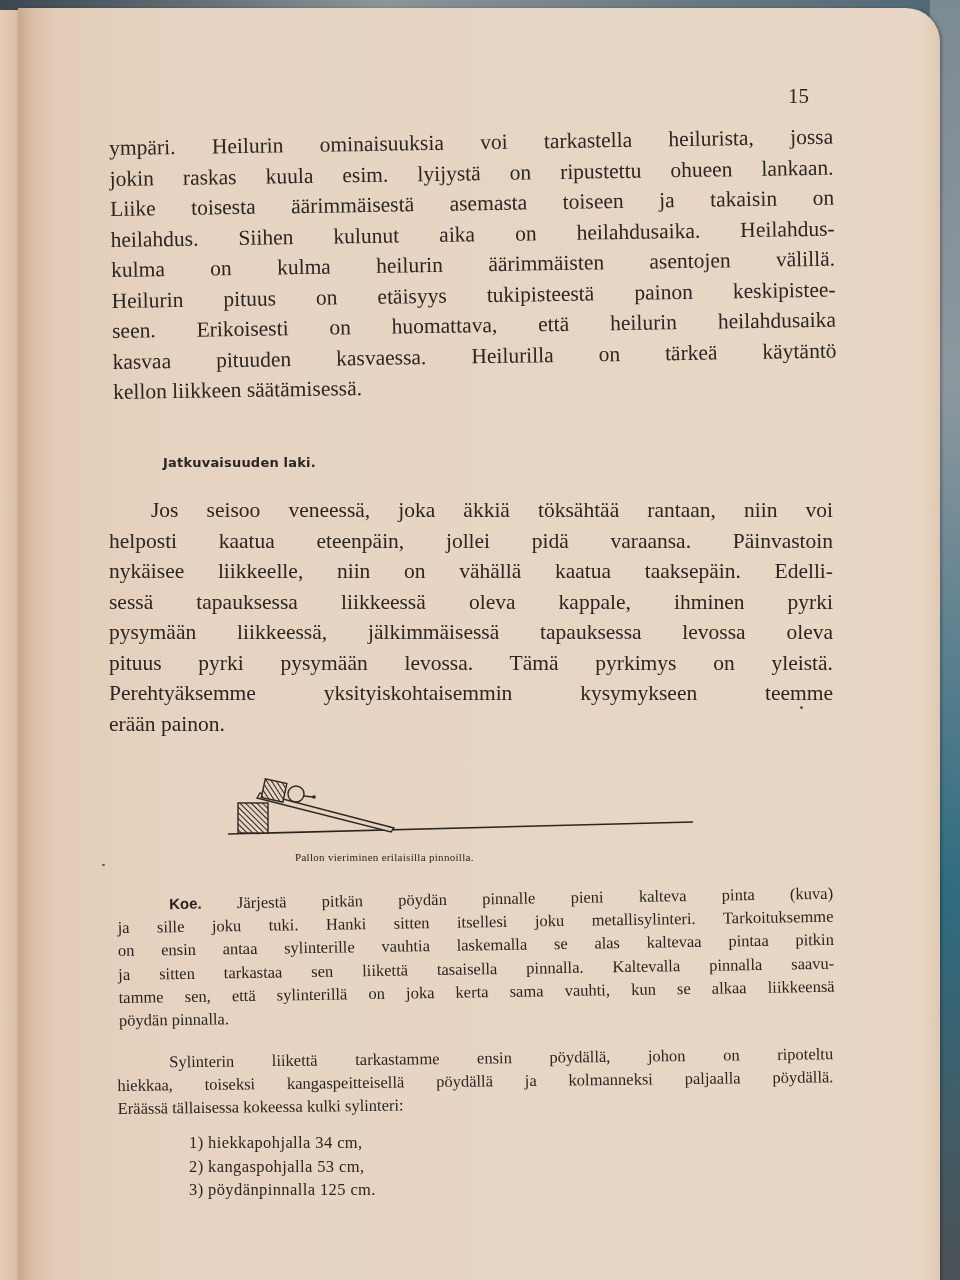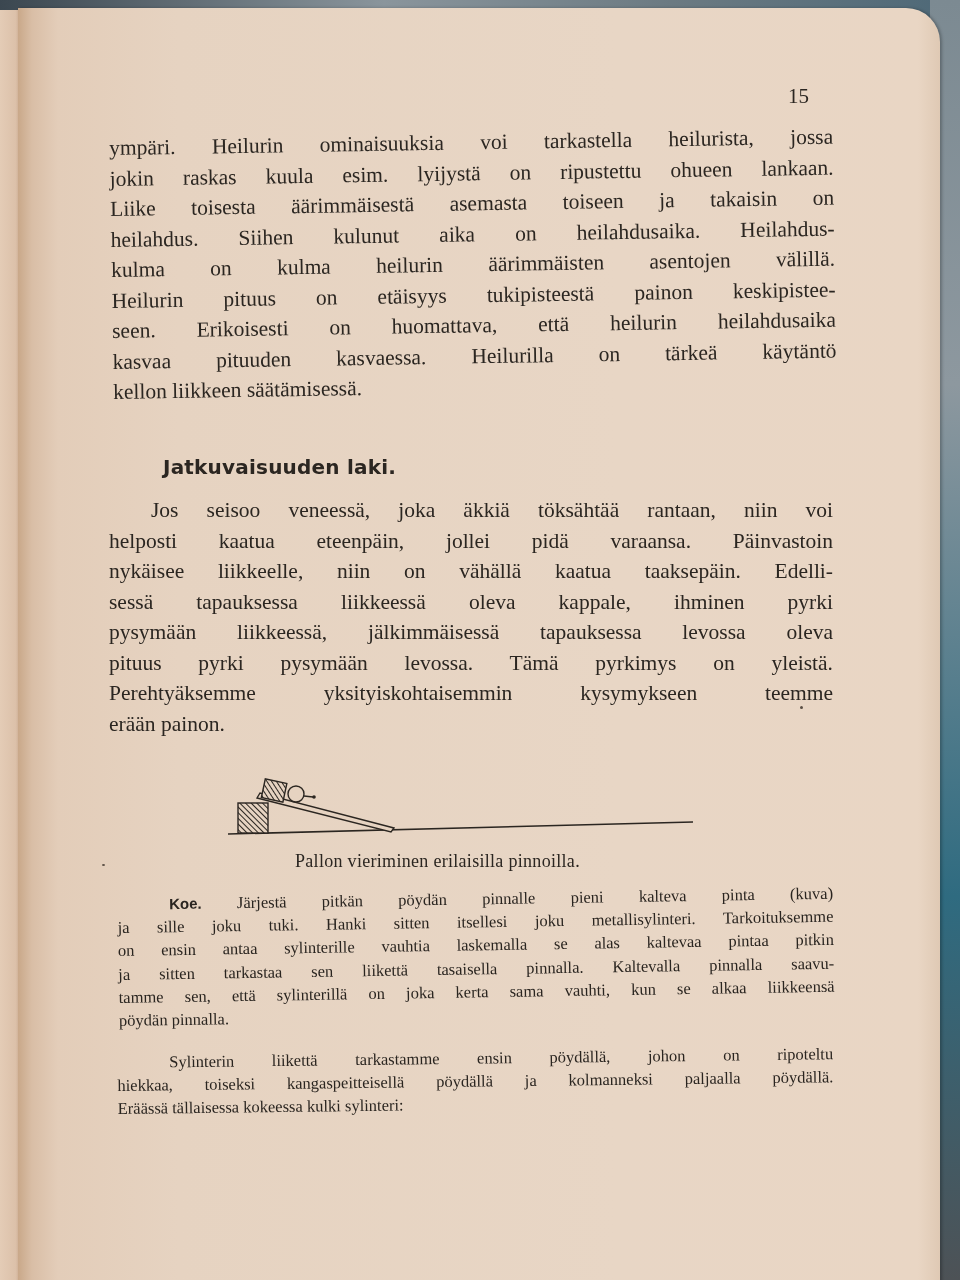--- a/index.html
+++ b/index.html
@@ -40,30 +40,30 @@
     .para {
       position: absolute; left: 91px; width: 724px;
       font-size: 21.5px; line-height: 30.5px;
       text-align: justify;
     }
     .para .line { display: block; text-align-last: justify; white-space: nowrap; }
     .para .line.last { text-align-last: left; }
     .p1 { top: 125px; transform: rotate(-0.9deg); transform-origin: left top; }
     .heading {
       position: absolute; left: 145px; top: 447px;
-      font-family: "DejaVu Sans", sans-serif; font-weight: bold; font-size: 20px;
+      font-family: "DejaVu Sans", sans-serif; font-weight: bold; font-size: 13px;
       letter-spacing: 0.2px;
     }
     .p2 { top: 487px; }
     .p2 .indent { padding-left: 42px; }
     .figure {
       position: absolute; left: 210px; top: 767px; width: 470px; height: 64px;
     }
     .caption {
-      position: absolute; left: 277px; top: 843px; font-size: 18px;
+      position: absolute; left: 277px; top: 843px; font-size: 11px;
       letter-spacing: 0.3px;
     }
     .small {
       position: absolute; left: 99px; width: 716px;
       font-family: "Liberation Serif", "DejaVu Serif", serif;
       font-size: 16.5px; line-height: 23.2px;
       text-align: justify; color: #2a2520;
     }
     .p3 { top: 885px; transform: rotate(-0.9deg); transform-origin: left top; }
     .p3 .line, .p4 .line { display: block; text-align-last: justify; white-space: nowrap; }
@@ -150,16 +150,21 @@
     <span class="line">tamme sen, että sylinterillä on joka kerta sama vauhti, kun se alkaa liikkeensä</span>
     <span class="line last">pöydän pinnalla.</span>
   </div>
 
   <div class="small p4">
     <span class="line indent">Sylinterin liikettä tarkastamme ensin pöydällä, johon on ripoteltu</span>
     <span class="line">hiekkaa, toiseksi kangaspeitteisellä pöydällä ja kolmanneksi paljaalla pöydällä.</span>
     <span class="line last">Eräässä tällaisessa kokeessa kulki sylinteri:</span>
   </div>
 
+  <div class="results">
+    <span class="item">1) hiekkapohjalla 34 cm,</span>
+    <span class="item">2) kangaspohjalla 53 cm,</span>
+    <span class="item">3) pöydänpinnalla 125 cm.</span>
+  </div>
 
   <div class="speck" style="left:782px; top:698px; width:3px; height:3px;"></div>
   <div class="speck" style="left:84px; top:856px; width:3px; height:2px;"></div>
 </div>
 
 </body></html>

